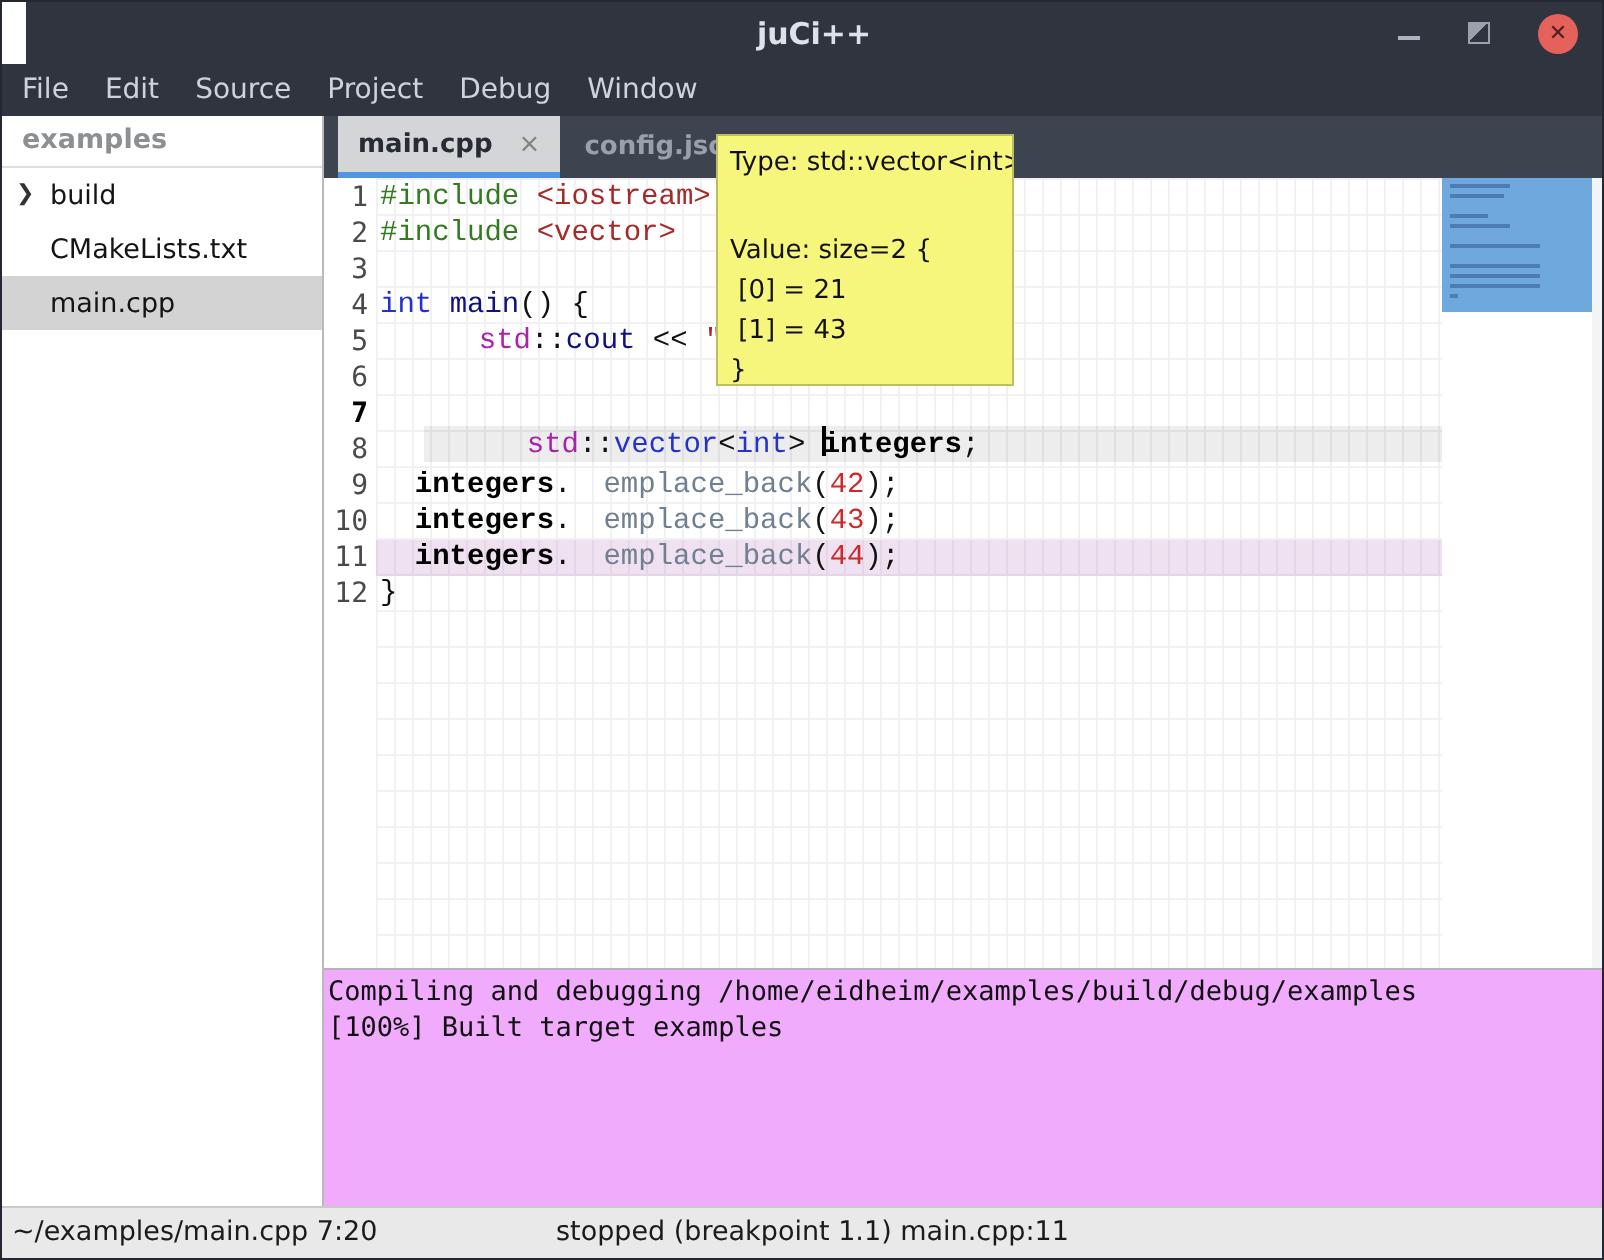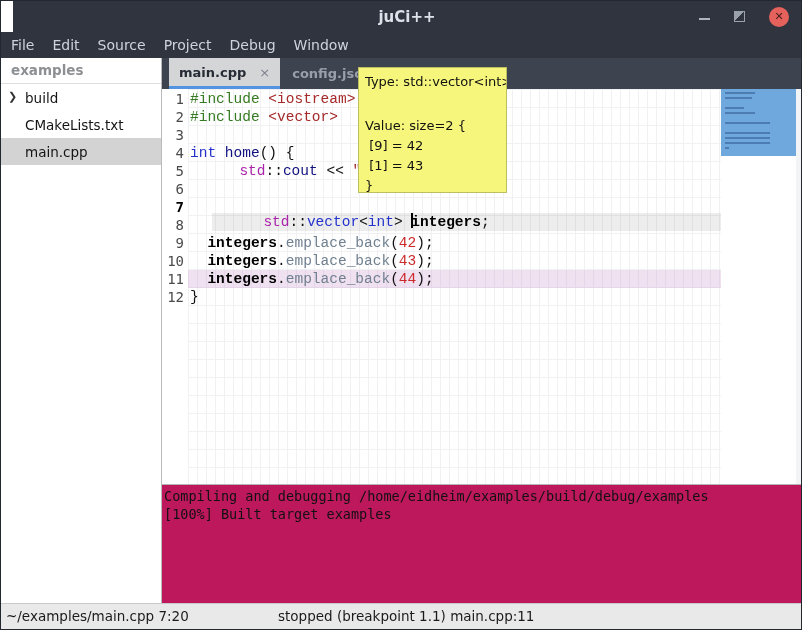--- a/index.html
+++ b/index.html
@@ -46,30 +46,30 @@
   .textarea{position:absolute;left:26px;top:0;width:533px;bottom:0;
     background:repeating-linear-gradient(to right,#f1f1f4 0 1px,transparent 1px 9px),
                repeating-linear-gradient(to bottom,#f1f1f4 0 1px,transparent 1px 18px);}
   .cline{position:absolute;left:0;right:0;height:18px;line-height:18px;
     font-family:Liberation Mono, monospace;font-size:14.5px;
     white-space:pre;padding-left:2px;color:#111;}
   .hl-current{background:rgba(0,0,0,0.07);}
   .hl-debug{background:rgba(176,94,183,0.19);}
   .cursor{display:inline-block;width:1.5px;height:15px;background:#000;vertical-align:-2px;margin-right:-1.5px;}
   .tk-pp{color:#347a21;} .tk-str{color:#a52a2a;} .tk-kw{color:#2432cc;}
-  .tk-fn{color:#10107e;} .tk-ns{color:#aa22aa;padding-left:32px;} .tk-mb{color:#708090;}
+  .tk-fn{color:#10107e;} .tk-ns{color:#aa22aa;padding-left:32px;} .tk-mb{color:#708090;margin-left:16px;}
   .tk-num{color:#cc2a2a;} .tk-b{font-weight:bold;color:#000;}
   
   .minimap{position:absolute;left:559px;top:0;right:5px;bottom:0;background:#fff;}
   .mm-overlay{position:absolute;left:0;top:0;right:0;height:67px;background:#6fa8dc;}
   .mm-bar{position:absolute;left:4px;height:2px;background:rgba(23,52,110,0.38);}
   .vscroll{position:absolute;right:0;top:0;width:5px;bottom:0;background:#f3f4f5;}
   
   .hdivider{position:absolute;left:0;top:426px;right:0;height:1px;background:#b4b4b4;}
-  .terminal{position:absolute;left:0;top:427px;right:0;bottom:0;background:#be185d;
+  .terminal{position:absolute;left:0;top:427px;right:0;bottom:0;background:#f0abfc;
     font-family:"DejaVu Sans Mono","Liberation Mono",monospace;font-size:13.5px;color:#111;
     padding:3px 0 12px 2px;}
   .term-line{height:17.5px;line-height:17.5px;white-space:pre;}
   
   .statusbar{position:absolute;left:0;bottom:0;right:0;height:26px;background:#e9e9e9;
     border-top:1px solid #c9c9c9;box-sizing:border-box;font-size:13.5px;color:#1b1b1b;}
   .status-left{position:absolute;left:5px;top:4px;}
   .status-debug{position:absolute;left:277px;top:4px;}
   
   .tooltip{position:absolute;left:357px;top:66px;width:149px;height:126px;background:#f6f67c;
@@ -140,21 +140,21 @@
           <div class="gnum" style="top: 127px;">8</div>
           <div class="gnum" style="top: 145px;">9</div>
           <div class="gnum" style="top: 163px;">10</div>
           <div class="gnum" style="top: 181px;">11</div>
           <div class="gnum" style="top: 199px;">12</div>
         </div>
       <div class="textarea" id="textarea">
           <div class="cline" style="top: 1px;"><span class="tk-pp">#include</span><span> </span><span class="tk-str">&lt;iostream&gt;</span></div>
           <div class="cline" style="top: 19px;"><span class="tk-pp">#include</span><span> </span><span class="tk-str">&lt;vector&gt;</span></div>
           <div class="cline" style="top: 37px;"></div>
-          <div class="cline" style="top: 55px;"><span class="tk-kw">int</span><span> </span><span class="tk-fn">home</span><span>() {</span></div>
+          <div class="cline" style="top: 55px;"><span class="tk-kw">int</span><span> </span><span class="tk-fn">main</span><span>() {</span></div>
           <div class="cline" style="top: 73px;"><span>  </span><span class="tk-ns">std</span><span>::</span><span class="tk-fn">cout</span><span> &lt;&lt; </span><span class="tk-str">"Hel</span></div>
           <div class="cline" style="top: 91px;"></div>
           <div class="cline hl-current" style="top: 124px; margin-left: 24px;"><span>  </span><span class="tk-ns">std</span><span>::</span><span class="tk-kw">vector</span><span>&lt;</span><span class="tk-kw">int</span><span>&gt; </span><span class="cursor"></span><span class="tk-b">integers</span><span>;</span></div>
           <div class="cline" style="top: 127px;"></div>
           <div class="cline" style="top: 145px;"><span>  </span><span class="tk-b">integers</span><span>.</span><span class="tk-mb">emplace_back</span><span>(</span><span class="tk-num">42</span><span>);</span></div>
           <div class="cline" style="top: 163px;"><span>  </span><span class="tk-b">integers</span><span>.</span><span class="tk-mb">emplace_back</span><span>(</span><span class="tk-num">43</span><span>);</span></div>
           <div class="cline hl-debug" style="top: 181px;"><span>  </span><span class="tk-b">integers</span><span>.</span><span class="tk-mb">emplace_back</span><span>(</span><span class="tk-num">44</span><span>);</span></div>
           <div class="cline" style="top: 199px;"><span>}</span></div>
         </div>
       <div class="minimap">
@@ -182,19 +182,19 @@
 
   <div class="statusbar">
     <span class="status-left">~/examples/main.cpp 7:20</span>
     <span class="status-debug">stopped (breakpoint 1.1) main.cpp:11</span>
   </div>
 
   <div class="tooltip">
     <div class="tt-type">Type: std::vector&lt;int&gt;</div>
     <div id="tt-values">
         <div class="tt-line">Value: size=2 {</div>
-        <div class="tt-line"> [9] = 42</div>
+        <div class="tt-line"> [0] = 21</div>
         <div class="tt-line"> [1] = 43</div>
         <div class="tt-line">}</div>
       </div>
   </div>
 
 </div>
 
 </body></html>

